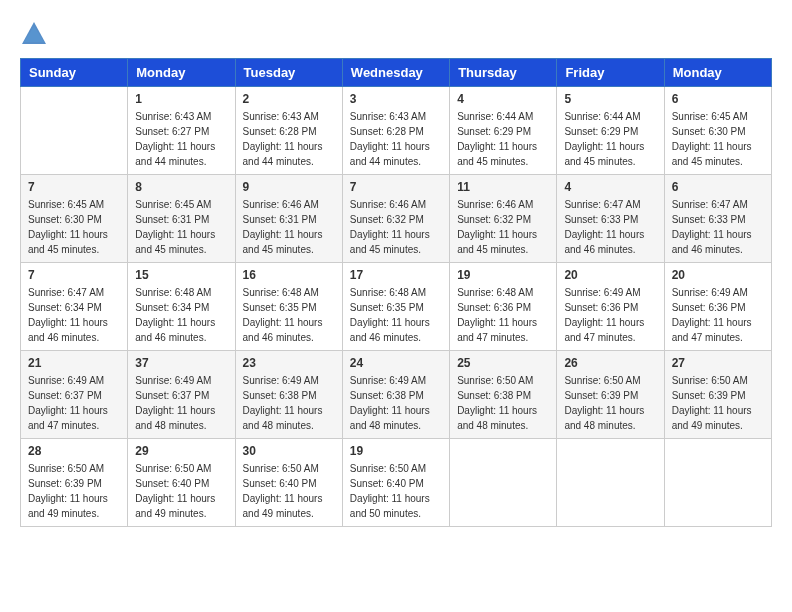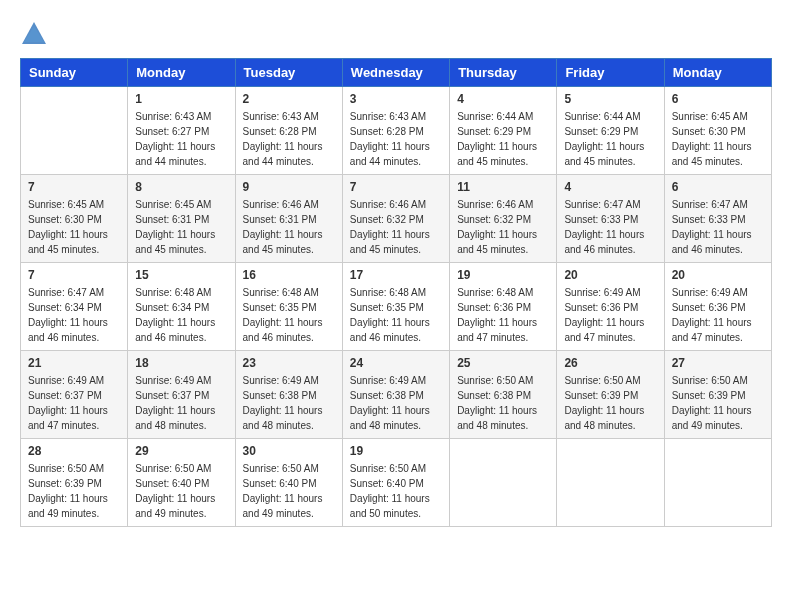--- a/index.html
+++ b/index.html
@@ -202,21 +202,21 @@
           <span class="day-number">20</span>
           <div class="day-info"><span>Sunrise: 6:49 AM</span><br><span>Sunset: 6:36 PM</span><br><span>Daylight: 11 hours and 47 minutes.</span></div>
         </td>
       </tr>
       <tr>
         <td class="alt-row">
           <span class="day-number">21</span>
           <div class="day-info"><span>Sunrise: 6:49 AM</span><br><span>Sunset: 6:37 PM</span><br><span>Daylight: 11 hours and 47 minutes.</span></div>
         </td>
         <td class="alt-row">
-          <span class="day-number">18</span>
+          <span class="day-number">37</span>
           <div class="day-info"><span>Sunrise: 6:49 AM</span><br><span>Sunset: 6:37 PM</span><br><span>Daylight: 11 hours and 48 minutes.</span></div>
         </td>
         <td class="alt-row">
           <span class="day-number">23</span>
           <div class="day-info"><span>Sunrise: 6:49 AM</span><br><span>Sunset: 6:38 PM</span><br><span>Daylight: 11 hours and 48 minutes.</span></div>
         </td>
         <td class="alt-row">
           <span class="day-number">24</span>
           <div class="day-info"><span>Sunrise: 6:49 AM</span><br><span>Sunset: 6:38 PM</span><br><span>Daylight: 11 hours and 48 minutes.</span></div>
         </td>

